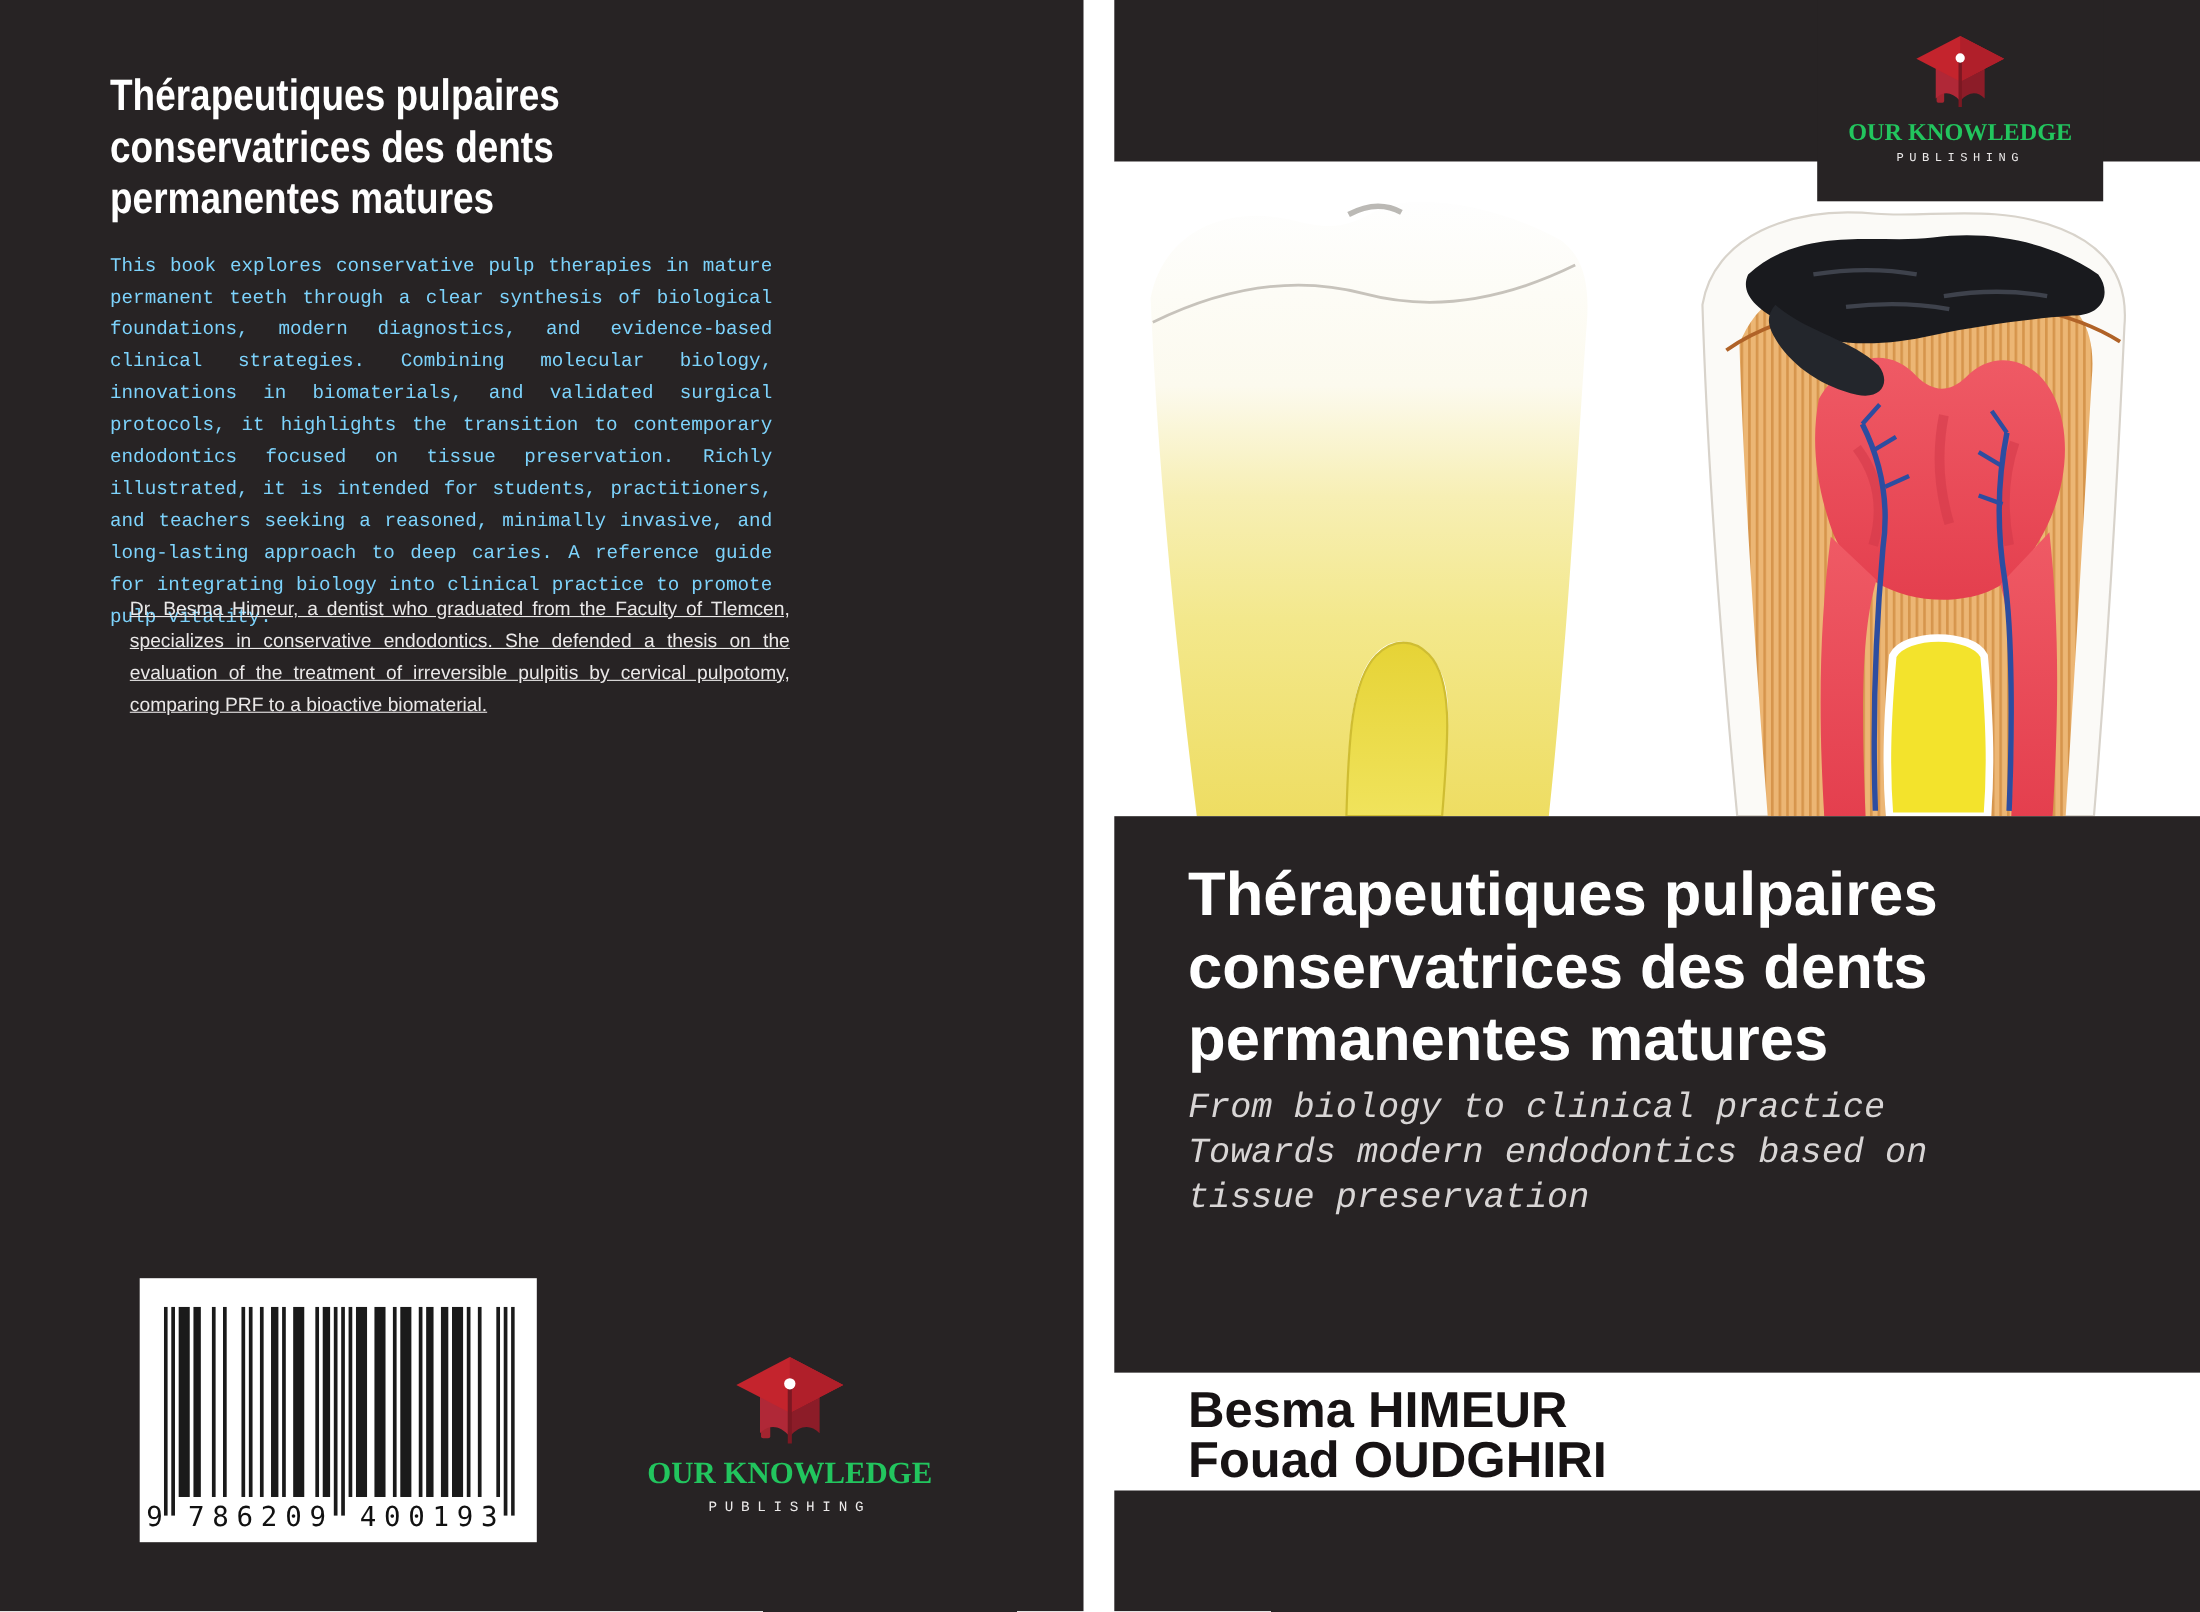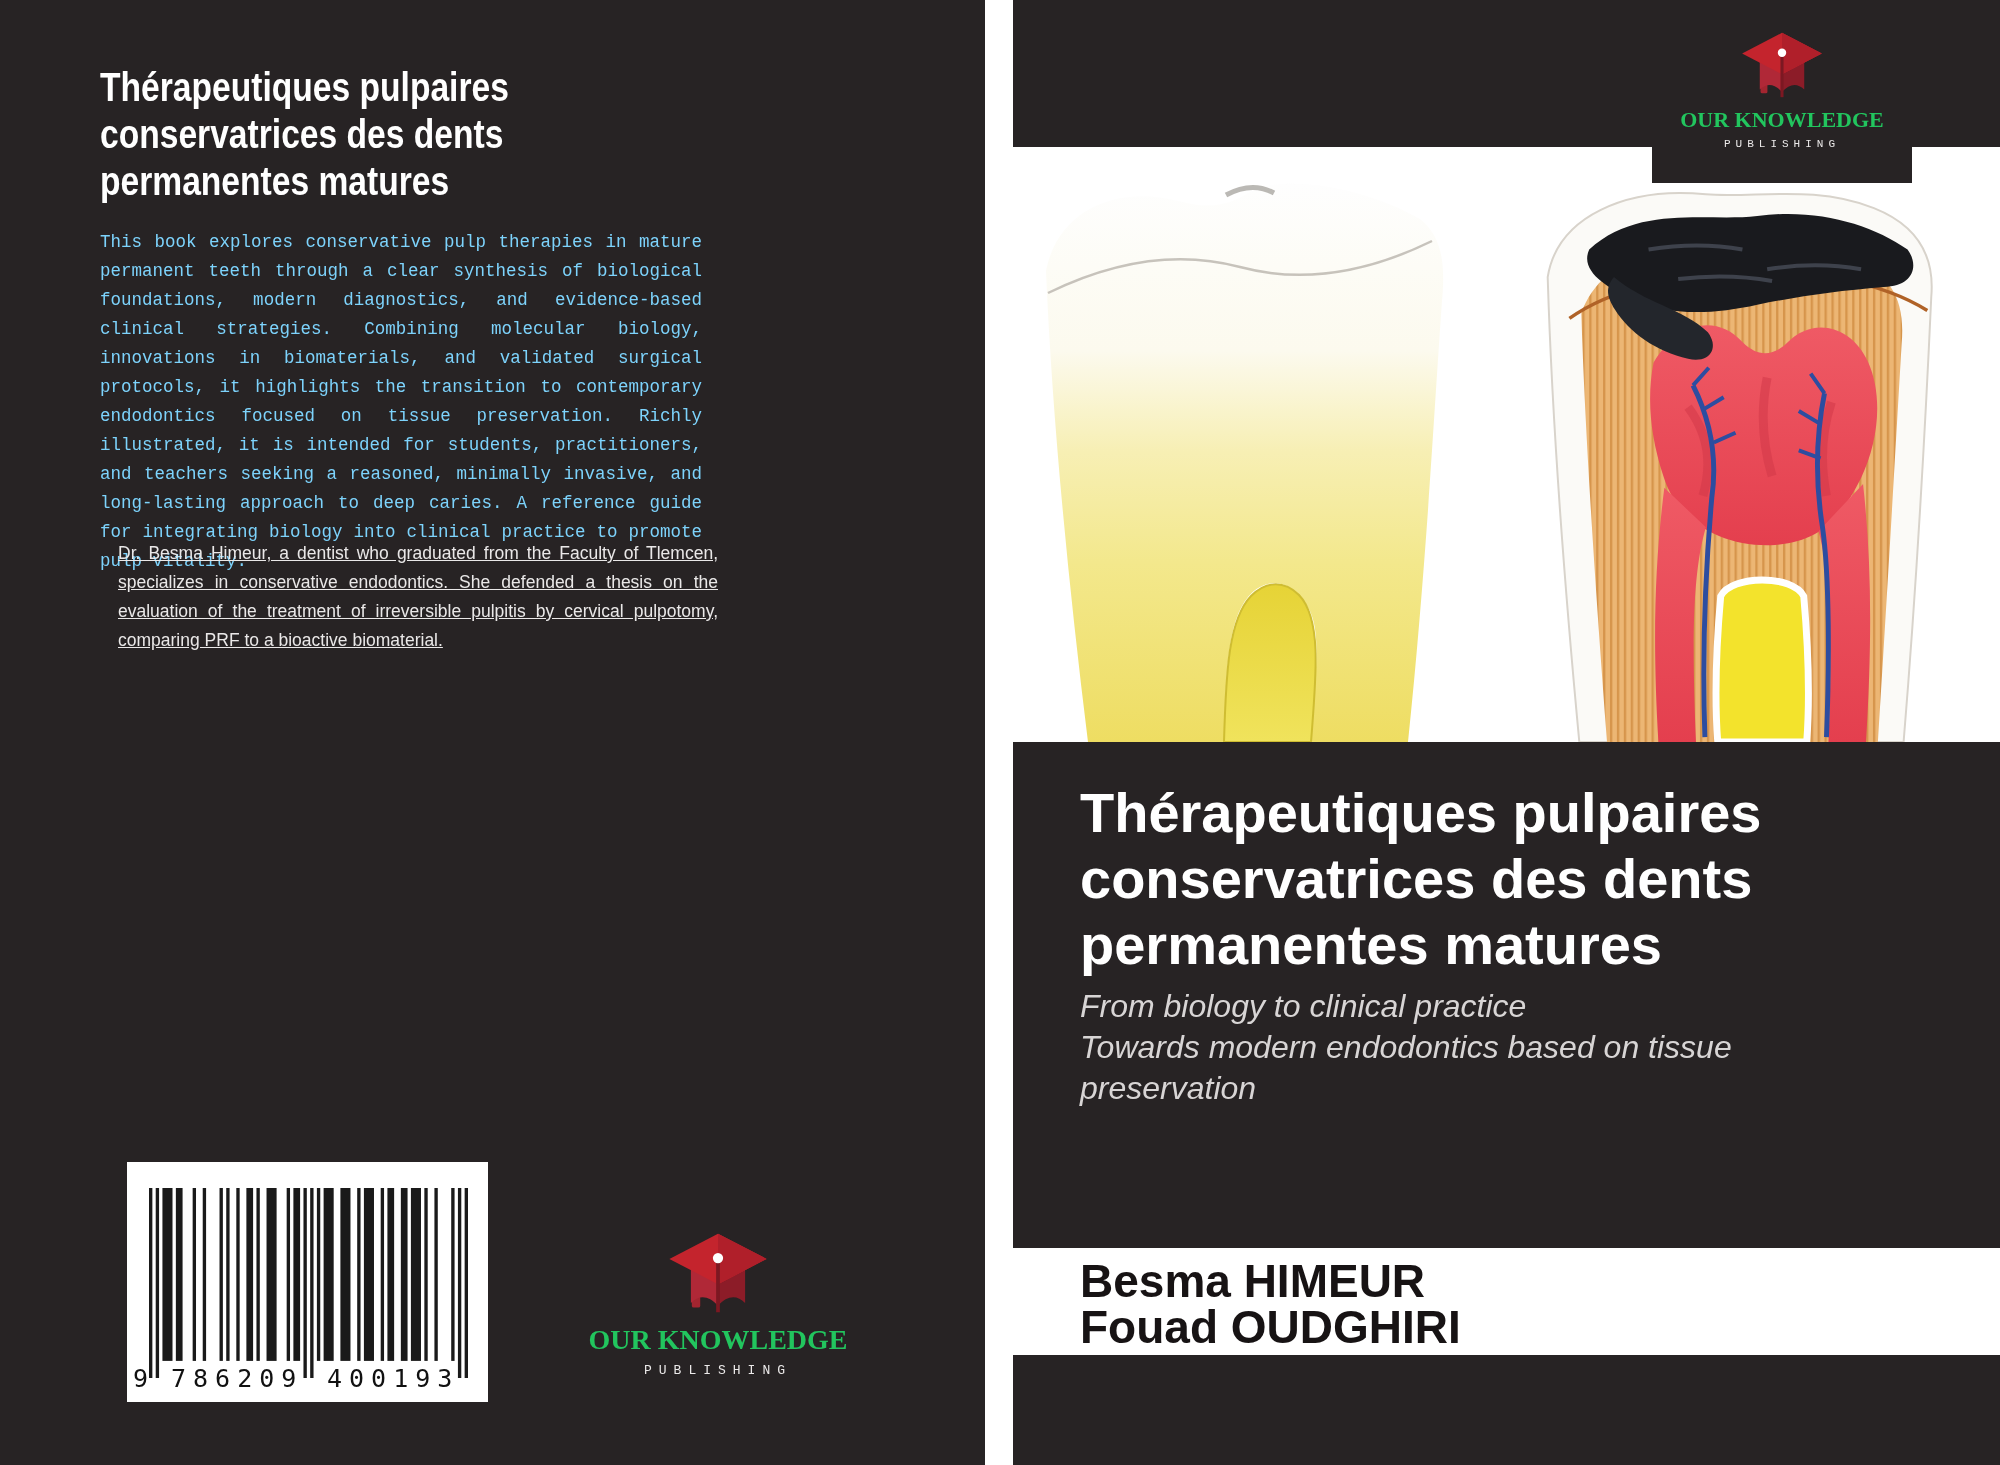--- a/index.html
+++ b/index.html
@@ -38,21 +38,21 @@
   .front-logo-box .logo-name{font-size:22px;margin-top:5px;}
   .front-logo-box .logo-tag{font-size:11px;letter-spacing:5px;margin-top:5px;}
   .photo-area{position:absolute;left:0;top:147px;width:987px;height:595px;background:#ffffff;}
   .tooth-left{position:absolute;left:17px;top:4px;width:415px;height:591px;}
   .tooth-right{position:absolute;left:507px;top:4px;width:435px;height:591px;}
   .title-band{position:absolute;left:0;top:742px;width:987px;height:506px;background:#272324;}
   .front-title{position:absolute;left:67px;top:38px;margin:0;color:#ffffff;
                font-size:56px;font-weight:700;line-height:66px;white-space:pre-line;}
   .front-subtitle{position:absolute;left:67px;top:244px;width:720px;margin:0;color:#d8d5d5;
                   font-size:32px;font-style:italic;font-weight:400;line-height:41px;}
-  .subtitle-line{display:block;}
+  .subtitle-line{display:block;font-family:Liberation Mono, monospace;}
   .author-band{position:absolute;left:0;top:1248px;width:987px;height:107px;background:#ffffff;}
   .author-name{position:absolute;left:67px;margin:0;color:#171314;font-size:46px;
                font-weight:700;line-height:42px;white-space:nowrap;}
   .author-1{top:12px;}
   .author-2{top:58px;}
   .front-bottom-band{position:absolute;left:0;top:1355px;width:987px;height:110px;background:#272324;}
 </style>
 </head>
 <body>
 

